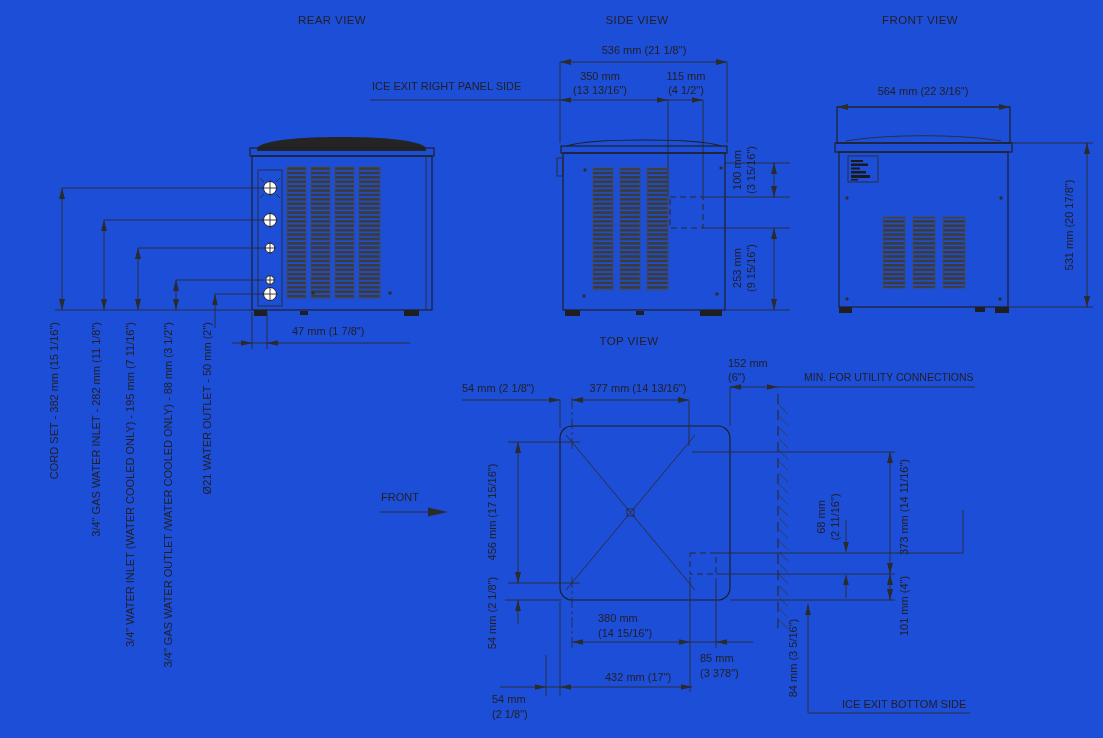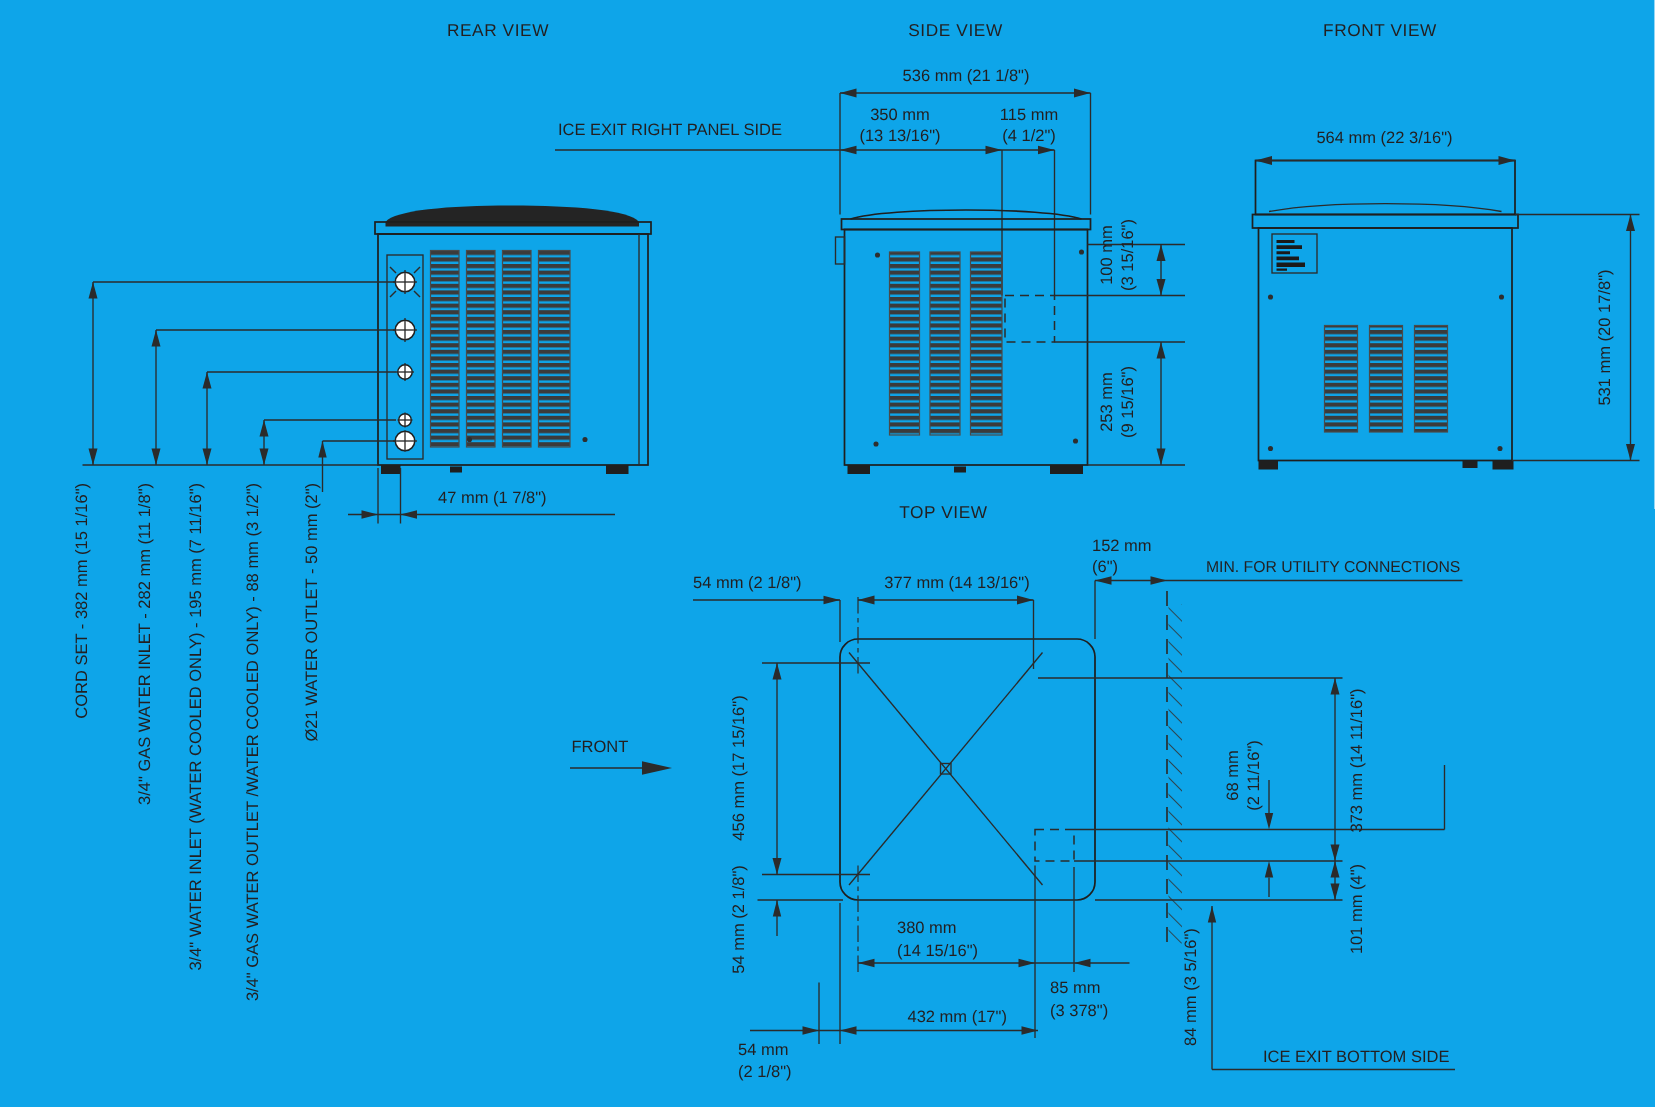--- a/index.html
+++ b/index.html
@@ -1,16 +1,16 @@
 <!DOCTYPE html>
 <html><head>
 <meta charset="utf-8">
 <style>
   html,body{margin:0;padding:0;background:#ffffff;}
-  .stage{position:relative;width:1103px;height:738px;background:#0ea5e9;overflow:hidden;}
+  .stage{position:relative;width:1103px;height:738px;background:#1d4ed8;overflow:hidden;}
   svg text{font-family:"Liberation Sans","DejaVu Sans",sans-serif;font-size:11px;fill:#231f20;}
   svg text.title{font-size:11.5px;letter-spacing:.4px;}
   svg text.small{font-size:10.5px;}
   .ln{stroke:#2b2b2b;stroke-width:0.9;fill:none;}
   .mln{stroke:#1f1f1f;stroke-width:1.15;fill:none;}
   .dim{stroke:#2b2b2b;stroke-width:0.9;fill:none;marker-start:url(#arr);marker-end:url(#arr);}
   .tri{fill:#2b2b2b;stroke:none;}
   .dash{stroke:#2b2b2b;stroke-width:1;fill:none;stroke-dasharray:6 4;}
   .wall{stroke:#2b2b2b;stroke-width:1.1;fill:none;stroke-dasharray:10 6;}
   .cdash{stroke:#2b2b2b;stroke-width:0.8;fill:none;stroke-dasharray:11 3 3 3;}

